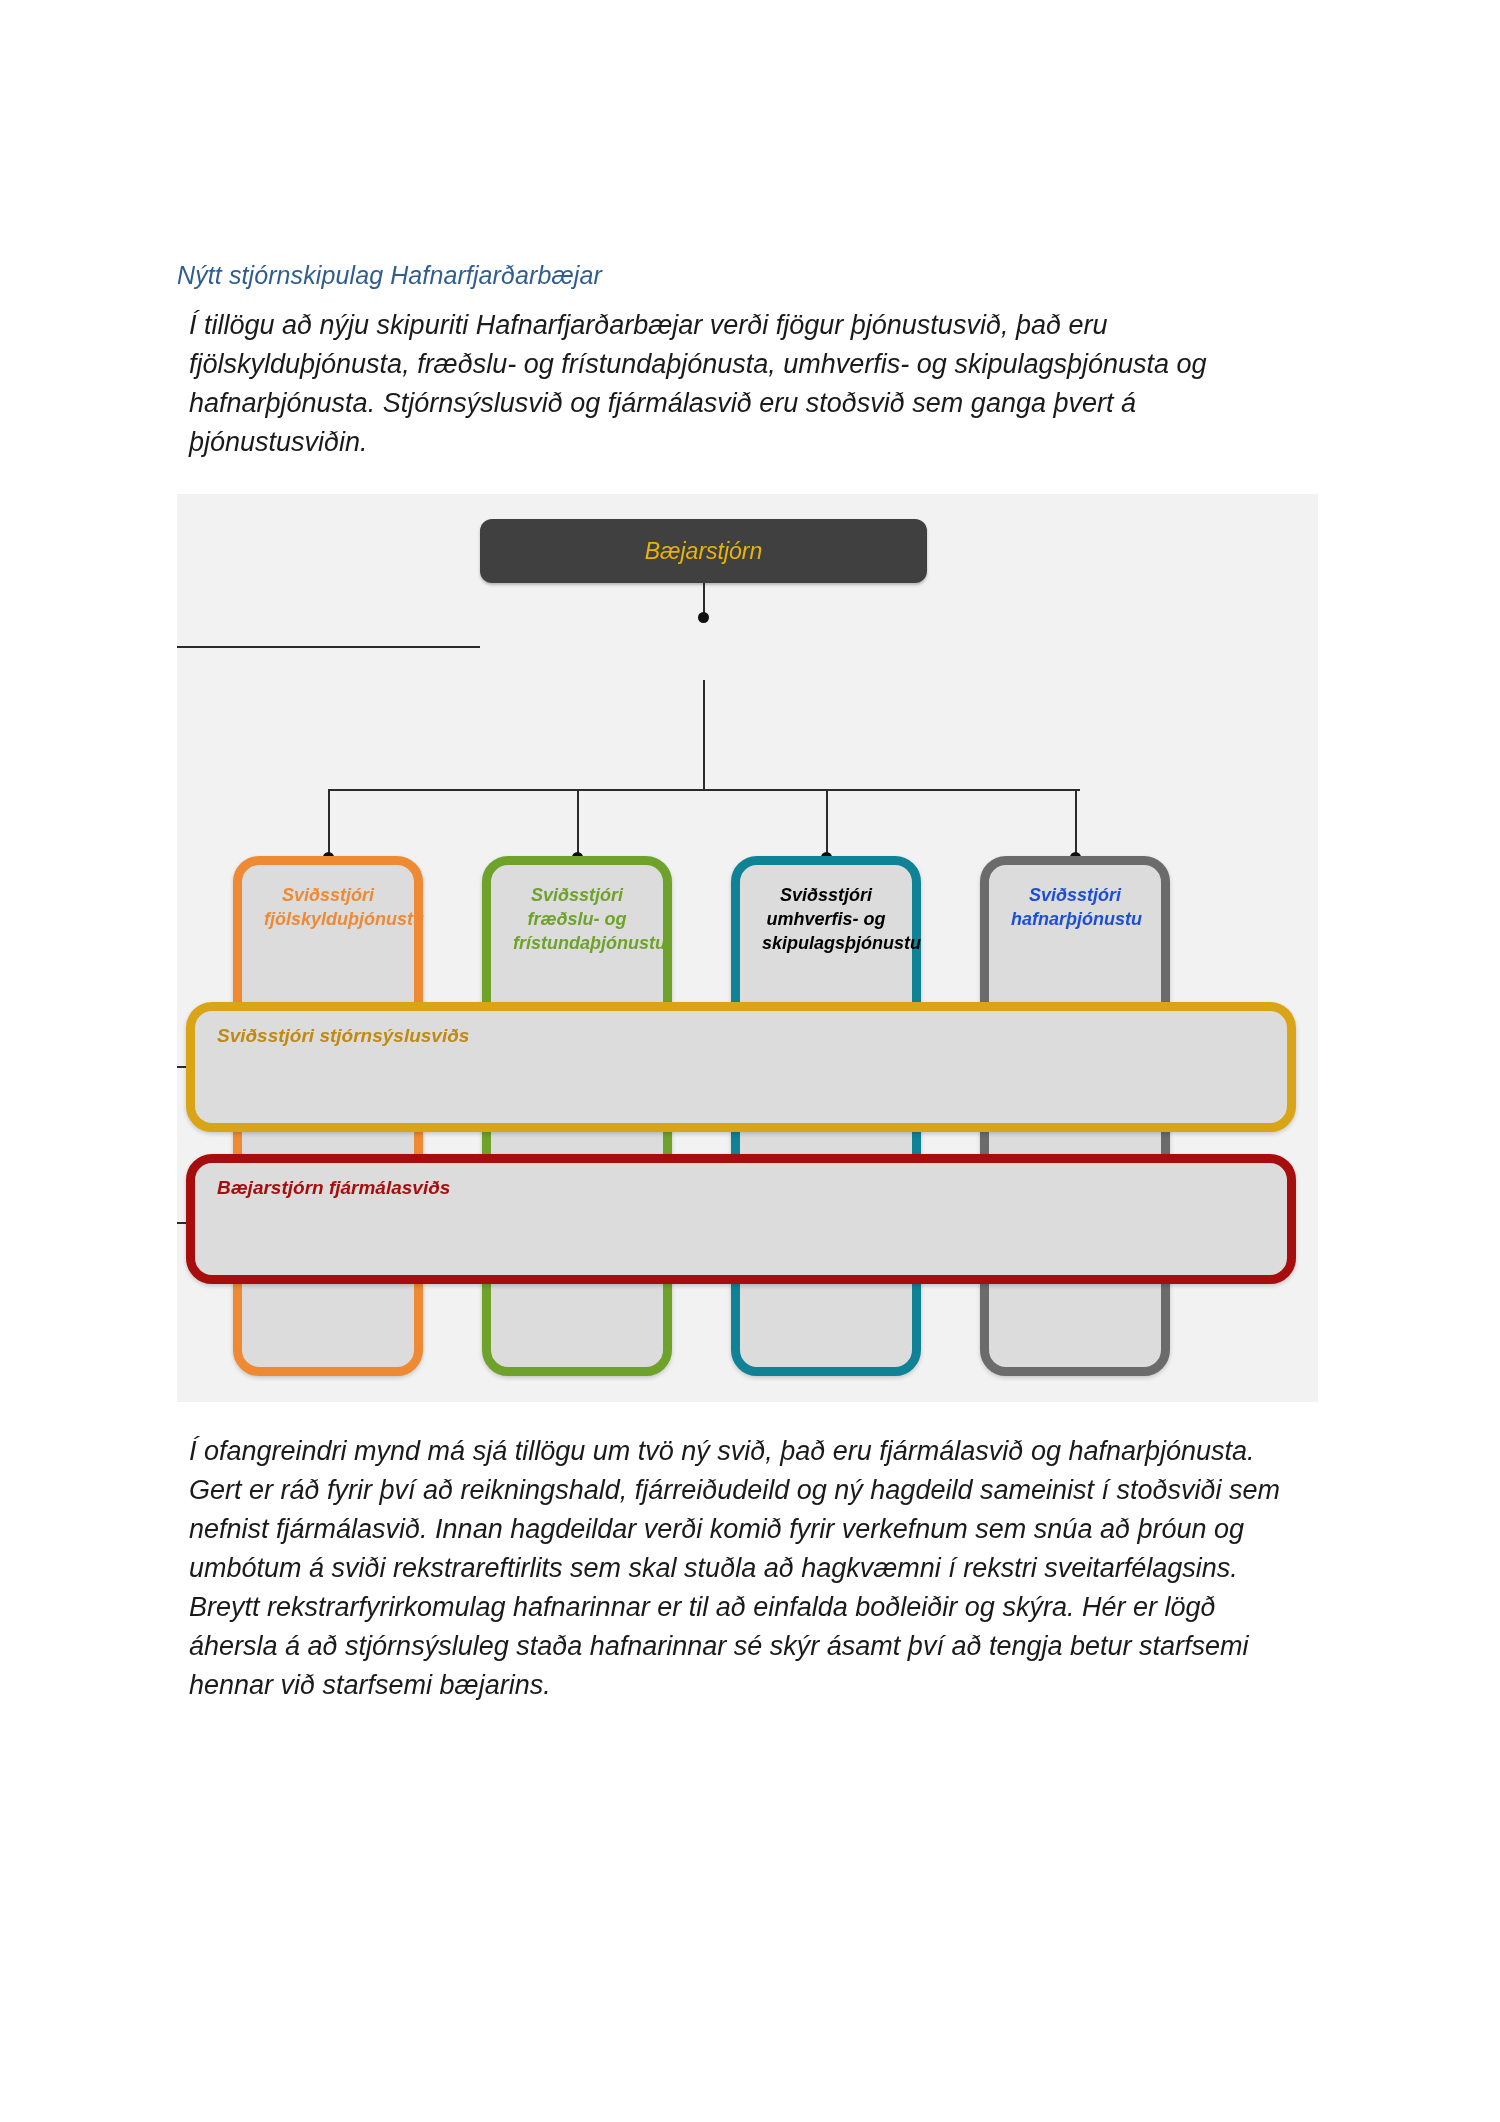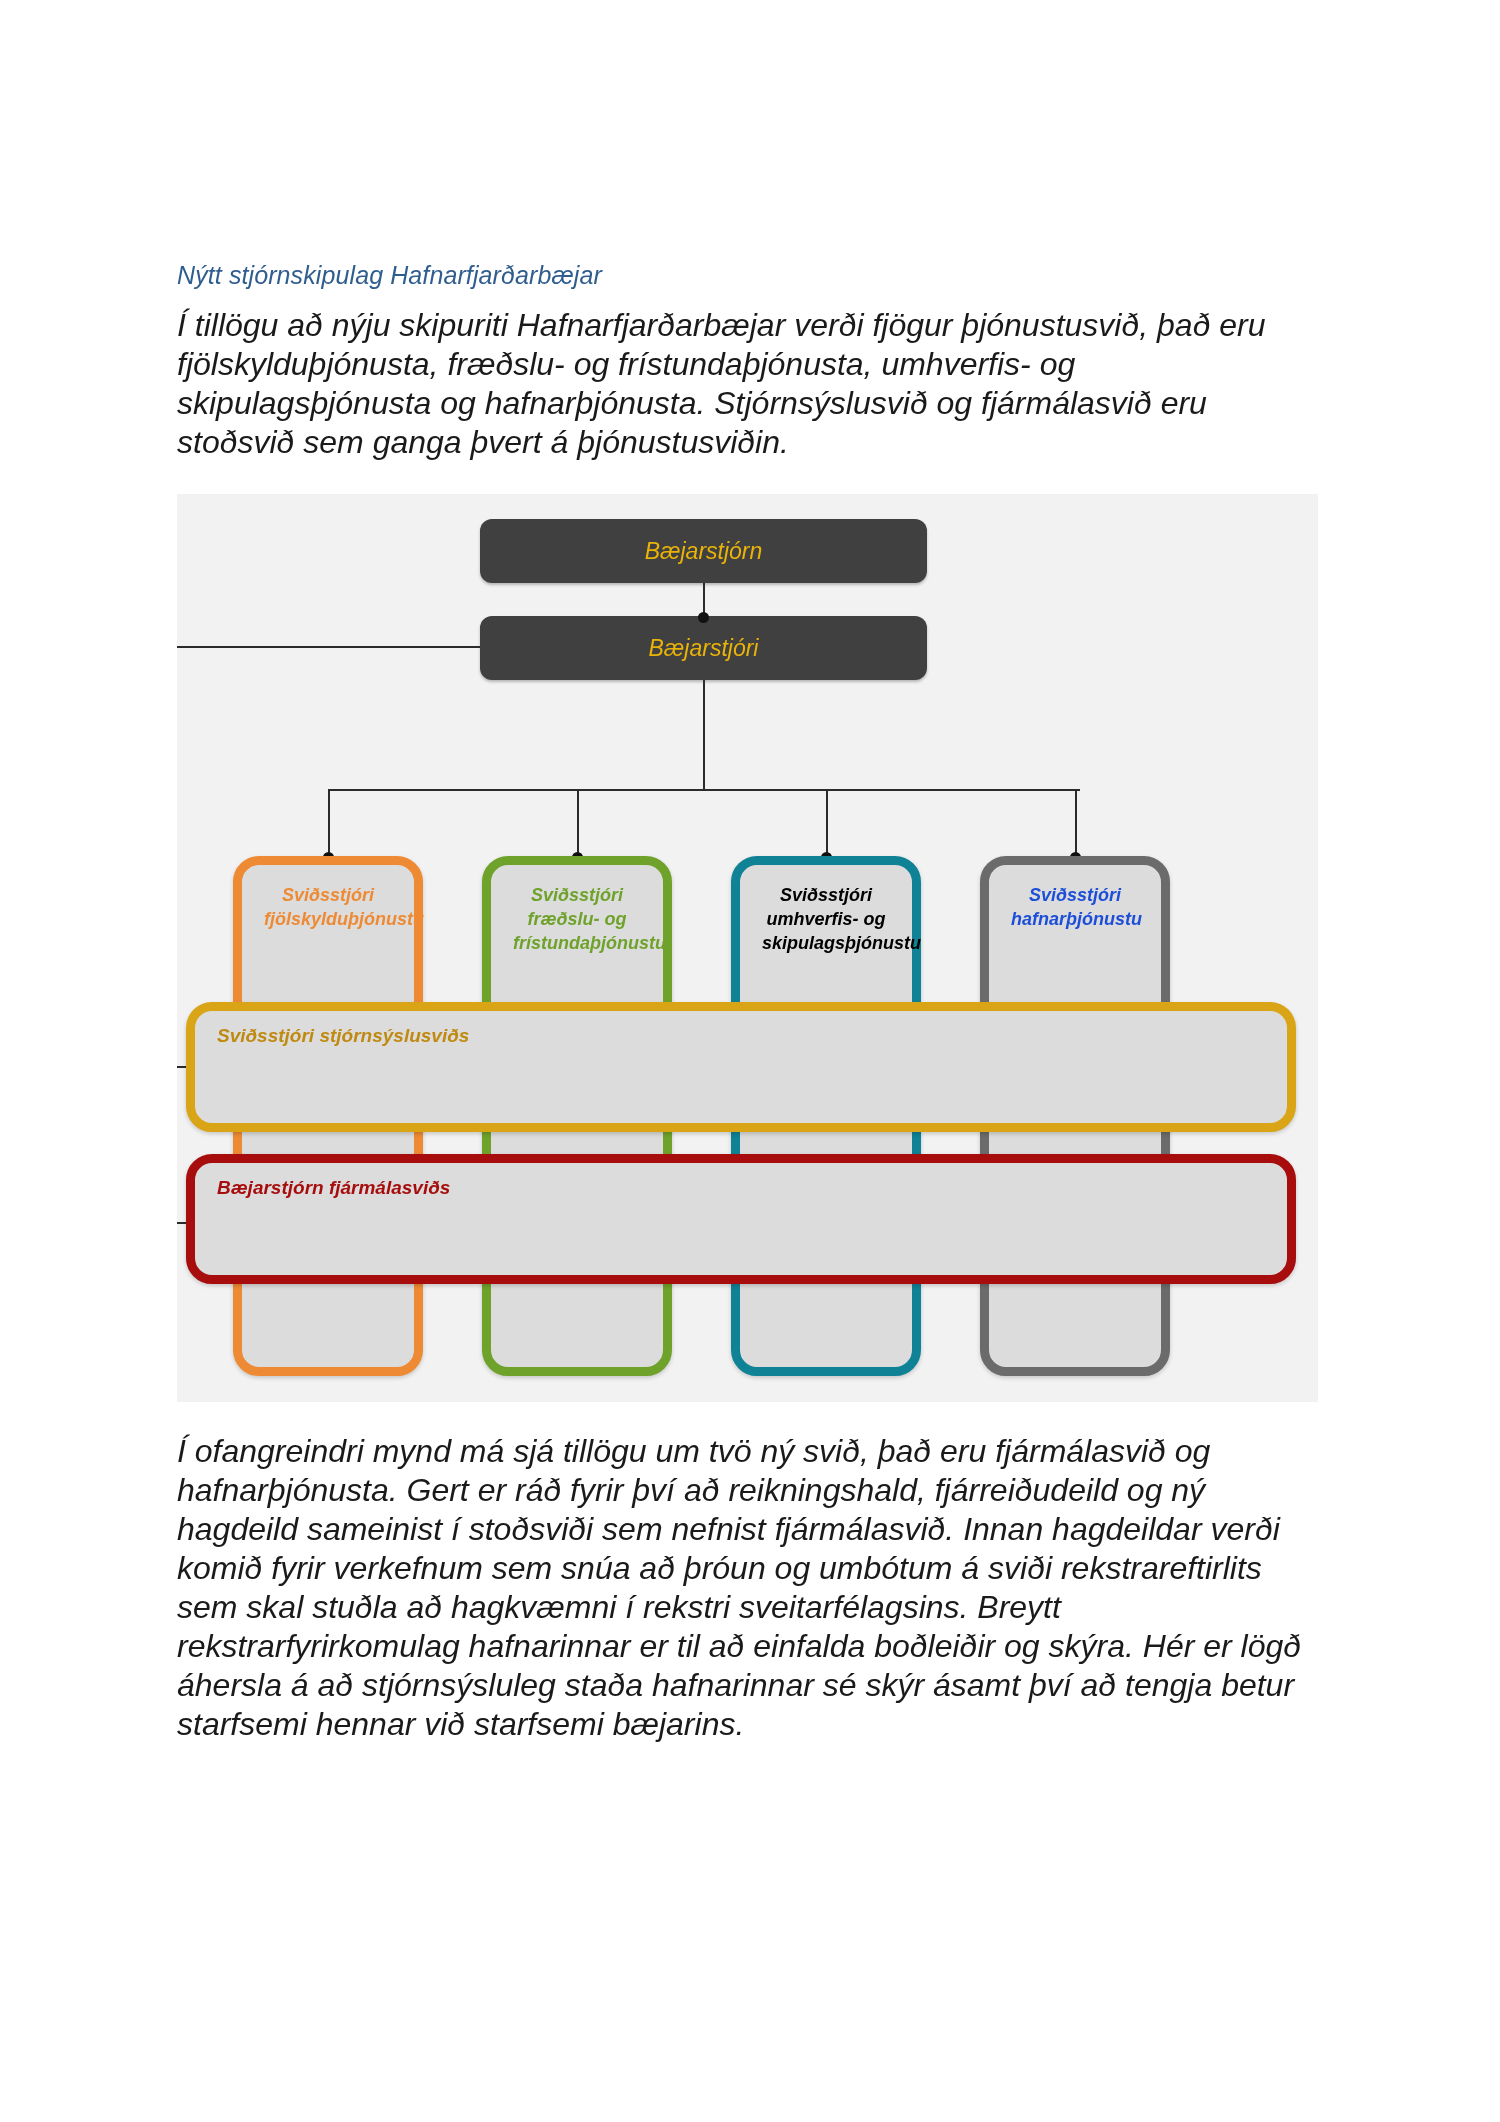--- a/index.html
+++ b/index.html
@@ -33,24 +33,24 @@
     color: #2F5D8E;
     font-size: 25px;
     line-height: 34px;
     font-weight: 400;
     margin: 0 0 14px 0;
     letter-spacing: 0.1px;
   }
 
   .doc-para {
     color: #1a1a1a;
-    font-size: 32px;
+    font-size: 27px;
     line-height: 39px;
     font-weight: 400;
-    margin: 0;
+    margin: 12px;
     text-align: left;
   }
 
   
   .diagram {
     position: relative;
     width: 1141px;
     height: 908px;
     background: #F2F2F2;
     margin-top: 32px;
@@ -151,21 +151,20 @@
   <div class="content">
 
     <h1 class="doc-heading">Nýtt stjórnskipulag Hafnarfjarðarbæjar</h1>
 
     <p class="doc-para">Í tillögu að nýju skipuriti Hafnarfjarðarbæjar verði fjögur þjónustusvið, það eru fjölskylduþjónusta, fræðslu- og frístundaþjónusta, umhverfis- og skipulagsþjónusta og hafnarþjónusta. Stjórnsýslusvið og fjármálasvið eru stoðsvið sem ganga þvert á þjónustusviðin.</p>
 
     <div class="diagram">
 
       <div class="node-exec" id="node-council">Bæjarstjórn</div>
 
-      <div class="node-exec" id="node-manager">Bæjarstjóri</div>
 
       <div class="line-v" style="left:526px; top:89px; height:38px;"></div>
       <div class="dot" style="left:521px; top:118px;"></div>
 
       <div class="line-v" style="left:526px; top:186px; height:110px;"></div>
       <div class="line-h" style="left:151px; top:295px; width:752px;"></div>
 
       <div class="line-v" style="left:151px; top:295px; height:73px;"></div>
       <div class="dot" style="left:146px; top:358px;"></div>
 

